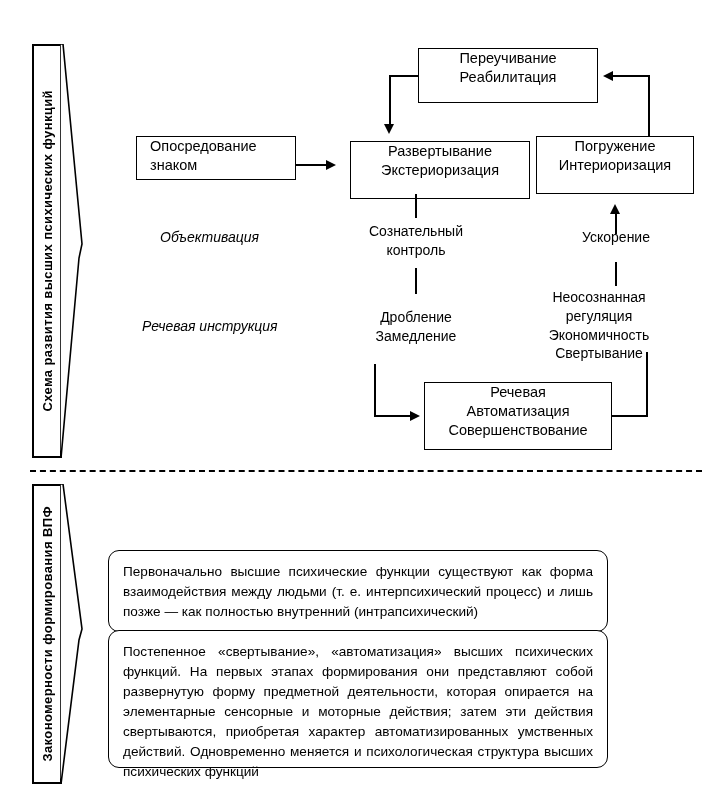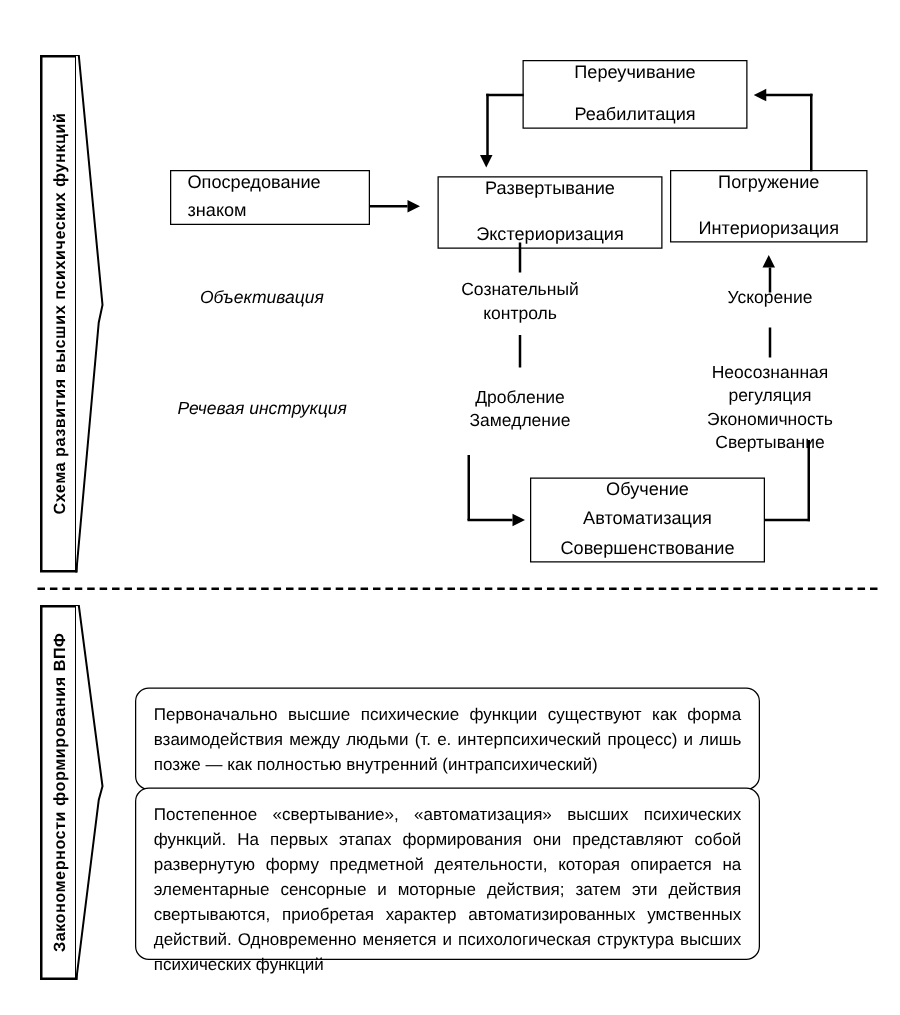--- a/index.html
+++ b/index.html
@@ -32,21 +32,21 @@
   }
   .ribbon{position:absolute;pointer-events:none;}
 
   
   .node{
     position:absolute;
     border:1.6px solid #000;
     background:#fff;
     box-sizing:border-box;
     display:flex;flex-direction:column;
-    align-items:center;justify-content:space-between;
+    align-items:center;justify-content:flex-start;
     font-size:14.5px;
     line-height:1.32;
     text-align:center;
     white-space:nowrap;
   }
   .node.left-align{align-items:flex-start;text-align:left;padding-left:13px;}
 
   
   .flabel{
     position:absolute;
@@ -116,21 +116,21 @@
     <div>Развертывание</div>
     <div>Экстериоризация</div>
   </div>
 
   <div class="node" style="left:536px;top:136px;width:158px;height:58px;">
     <div>Погружение</div>
     <div>Интериоризация</div>
   </div>
 
   <div class="node" style="left:424px;top:382px;width:188px;height:68px;">
-    <div>Обучение</div>
+    <div>Речевая</div>
     <div>Автоматизация</div>
     <div>Совершенствование</div>
   </div>
 
   <div class="flabel lt" style="left:160px;top:228px;width:200px;">
     <div>Объективация</div>
   </div>
 
   <div class="flabel lt" style="left:142px;top:317px;width:230px;">
     <div>Речевая инструкция</div>
@@ -143,21 +143,21 @@
 
   <div class="flabel" style="left:336px;top:308px;width:160px;">
     <div>Дробление</div>
     <div>Замедление</div>
   </div>
 
   <div class="flabel" style="left:537px;top:228px;width:158px;">
     <div>Ускорение</div>
   </div>
 
-  <div class="flabel" style="left:537px;top:288px;width:158px;">
+  <div class="flabel" style="left:520px;top:288px;width:158px;">
     <div>Неосознанная</div>
     <div>регуляция</div>
     <div>Экономичность</div>
     <div>Свертывание</div>
   </div>
 
   <div class="conn hline" style="left:296px;top:164px;width:30px;"></div>
   <div class="arrow right" style="left:326px;top:159.5px;"></div>
 
   <div class="conn hline" style="left:389px;top:75px;width:30px;"></div>

